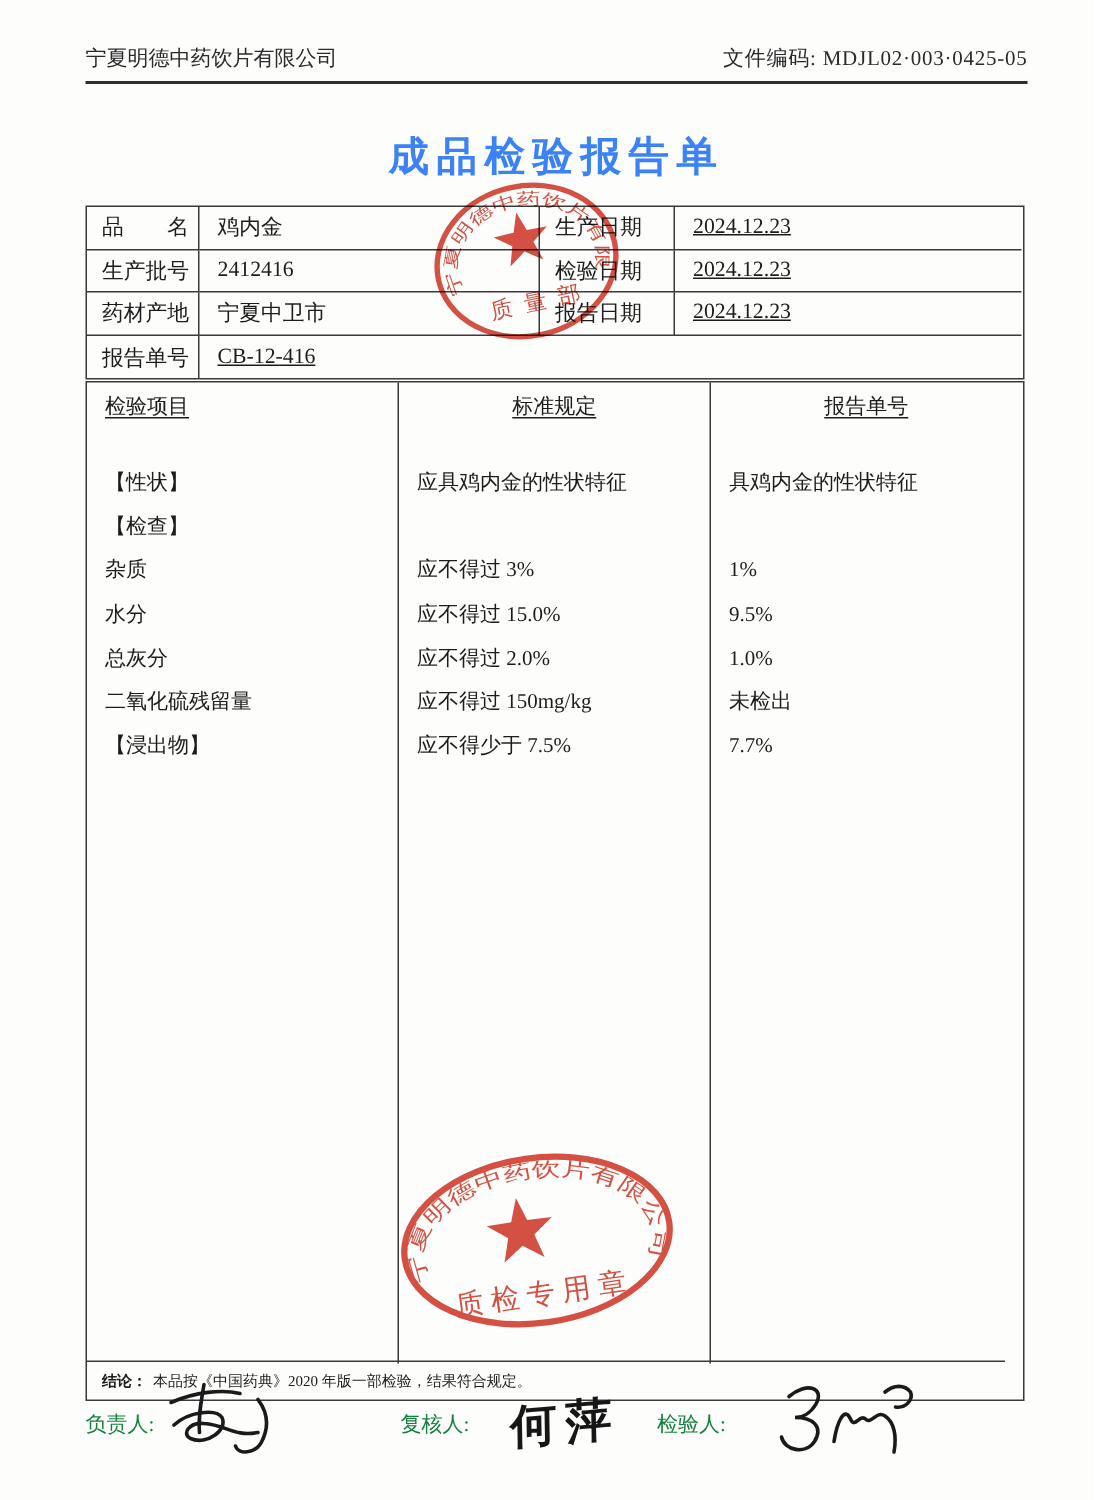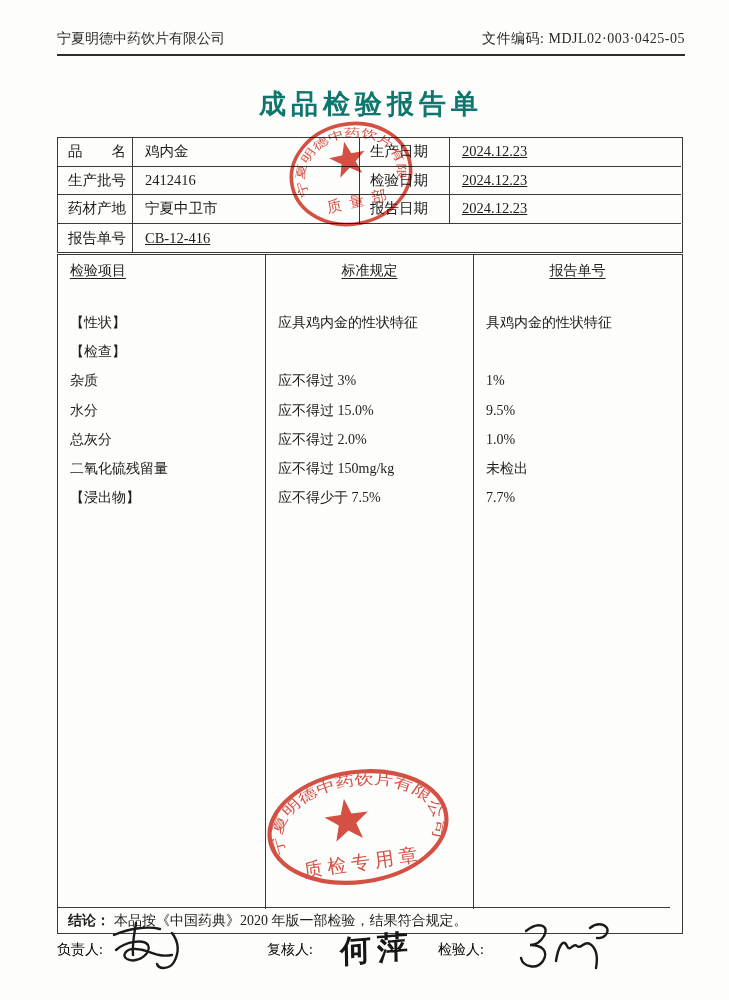--- a/index.html
+++ b/index.html
@@ -10,21 +10,21 @@
   
   .hdr{
     position:absolute;left:57px;top:30px;width:628px;
     display:flex;justify-content:space-between;align-items:flex-end;
     border-bottom:2px solid #2e2e2e;padding-bottom:6px;font-size:14px;color:#2a2a2a;
   }
   .hdr .code{white-space:nowrap;letter-spacing:.5px;}
   
   .title{
     position:absolute;left:57px;top:86px;width:628px;text-align:center;
-    font-size:27px;font-weight:bold;letter-spacing:5px;color:#0f766e;
+    font-size:27px;font-weight:bold;letter-spacing:5px;color:#3b82f6;
   }
   
   .info{
     position:absolute;left:57px;top:137px;width:626px;
     display:grid;grid-template-columns:75px 227px 90px 231px;grid-auto-rows:28.6px;
     border:1.5px solid #3a3a3a;font-size:14.5px;box-sizing:border-box;
   }
   .info .c{display:flex;align-items:center;padding-left:10px;
     border-right:1.3px solid #3a3a3a;border-bottom:1.3px solid #3a3a3a;overflow:hidden;white-space:nowrap;text-align:center;}
   .info .c.val{padding-left:12px;}
@@ -41,28 +41,28 @@
   .col{position:absolute;top:0;}
   .col1{left:0;width:207px;} .col2{left:208px;width:207px;} .col3{left:416px;width:207px;}
   .colhead{margin-top:7px;height:20px;}
   .col1 .colhead{padding-left:12px;text-align:left;}
   .col2 .colhead,.col3 .colhead{text-align:center;}
   .colhead span{text-decoration:underline;text-underline-offset:3px;}
   .rows{margin-top:26px;}
   .rows .r{height:29.2px;line-height:29.2px;padding-left:12px;white-space:nowrap;overflow:hidden;}
   .concl{
     position:absolute;left:0;right:12px;bottom:0;height:25px;border-top:1.3px solid #3a3a3a;
-    display:flex;align-items:center;padding-left:10px;font-size:14px;white-space:nowrap;
+    display:flex;align-items:center;padding-left:10px;font-size:10px;white-space:nowrap;
   }
   .concl b{margin-right:4px;}
   
   .stamp{position:absolute;opacity:.88;mix-blend-mode:multiply;}
   
   .sigrow{position:absolute;left:0;top:0;width:729px;height:1000px;pointer-events:none;}
-  .siglabel{position:absolute;font-size:14px;color:#000000;}
+  .siglabel{position:absolute;font-size:14px;color:#15803d;}
   .sigtext{
     position:absolute;font-size:31px;font-weight:bold;color:#161616;
     transform:rotate(-5deg) skewX(-4deg);letter-spacing:6px;white-space:nowrap;
   }
   .sigsvg{position:absolute;}
 </style>
 </head>
 <body>
 
 <div class="page">

